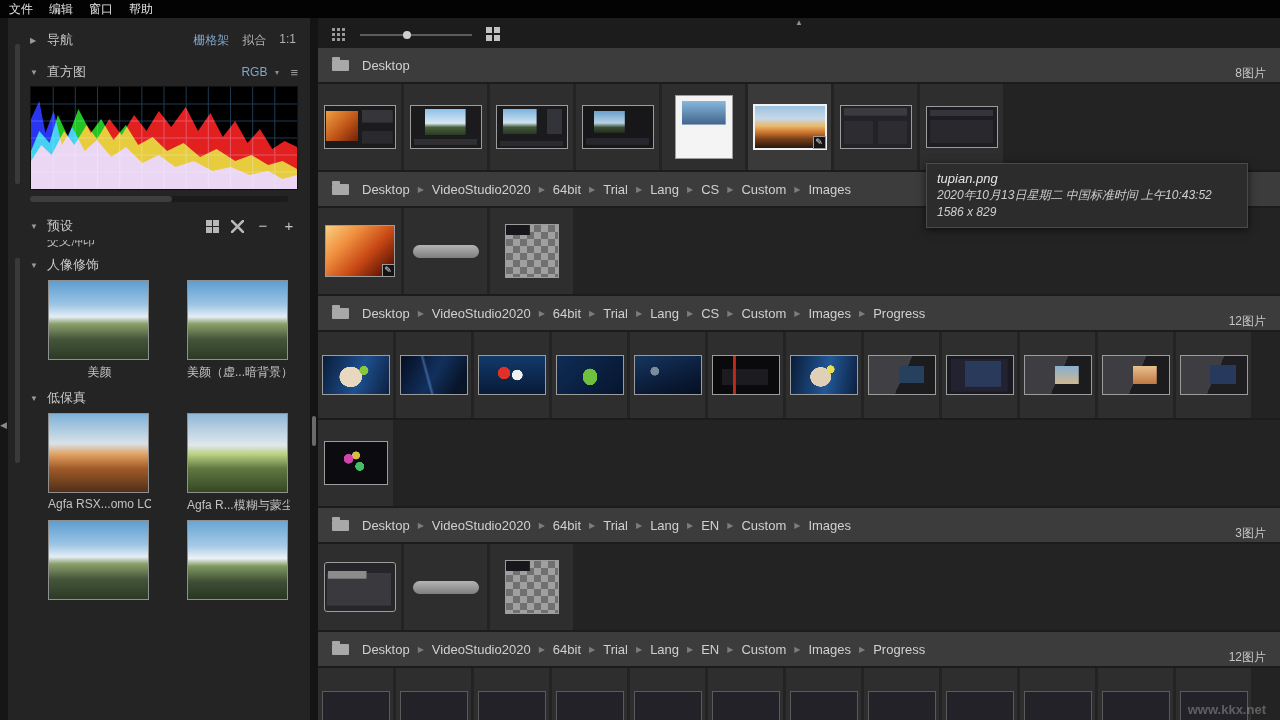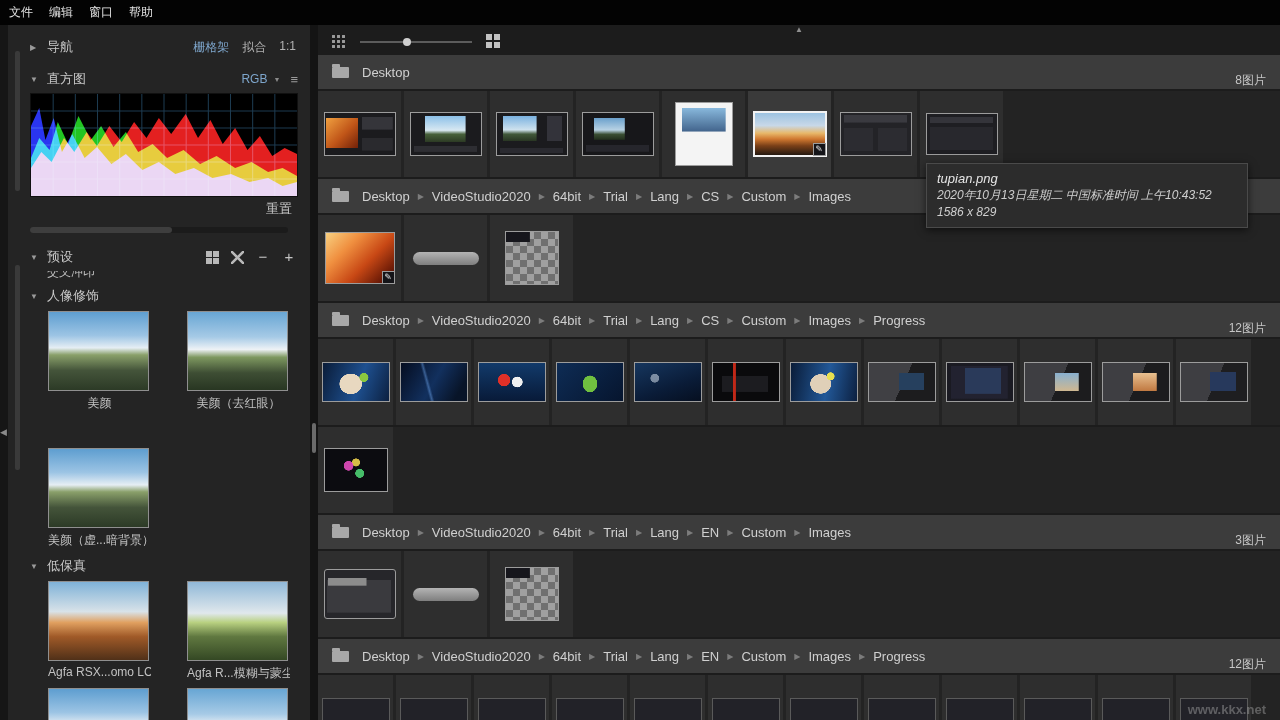--- a/index.html
+++ b/index.html
@@ -1,20 +1,20 @@
 <!DOCTYPE html>
 <html><head>
 <meta charset="utf-8">
 <style>
   * { margin:0; padding:0; box-sizing:border-box; }
   html,body { width:1280px; height:720px; overflow:hidden; background:#141414;
     font-family:"Liberation Sans","DejaVu Sans",sans-serif; position:relative; }
 
   
-  .menu-bar { height:25px; background:#030303; display:flex; align-items:center; padding-left:4px; }
+  .menu-bar { height:18px; background:#030303; display:flex; align-items:center; padding-left:4px; }
   .menu-item { color:#e2e2e2; font-size:12px; padding:0 11px 0 5px; cursor:default; }
 
   
   .app { display:flex; height:702px; }
   .edge-strip { width:8px; background:#161616; position:relative; }
   .collapse-arrow { position:absolute; top:402px; left:0; color:#8a8a8a; font-size:9px; }
 
   .left-panel { width:302px; background:#242424; position:relative;
     padding:10px 8px 0 22px; overflow:hidden; }
   .v-sb { position:absolute; left:7px; width:5px; background:#3a3a3a; border-radius:2px; }
@@ -234,23 +234,20 @@
     <div class="hist-box">
       <svg viewBox="0 0 258 102" preserveAspectRatio="none">
         <rect width="258" height="102" fill="#000"></rect>
         <path d="M21.5 0V102M43 0V102M64.5 0V102M86 0V102M107.5 0V102M129 0V102M150.5 0V102M172 0V102M193.5 0V102M215 0V102M236.5 0V102M0 17H258M0 34H258M0 51H258M0 68H258M0 85H258" stroke="#1d3b50" stroke-width="1" fill="none"></path>
         <path style="mix-blend-mode:screen" fill="#2a35f0" d="M0 102 L0 32 8 14 14 46 22 24 30 58 40 40 52 64 64 53 78 70 92 60 108 76 124 68 140 80 158 74 176 84 194 80 212 88 230 84 244 92 258 88 L258 102 Z"></path>
         <path style="mix-blend-mode:screen" fill="#22c522" d="M0 102 L0 64 8 44 18 56 26 28 36 50 46 22 58 46 68 32 80 53 92 38 104 58 118 50 132 64 148 56 164 70 180 62 198 74 214 68 230 78 244 74 258 82 L258 102 Z"></path>
         <path style="mix-blend-mode:screen" fill="#e32020" d="M0 102 L0 74 10 58 20 68 32 44 42 58 54 38 64 52 76 32 88 48 100 28 112 44 124 24 136 40 150 20 162 44 174 26 186 50 198 34 210 56 222 42 234 62 246 54 258 60 L258 102 Z"></path>
       </svg>
     </div>
 
-    <div class="reset-row">
-      <span>重置</span>
-    </div>
 
     <div class="h-scrollbar">
       <span class="hthumb"></span>
     </div>
 
     <div class="panel-header presets-header">
       <span class="tri">▼</span>
       <span>预设</span>
       <span class="preset-icons">
         <span class="icon-grid4"></span>
@@ -271,24 +268,20 @@
         <div class="preset-cat-header">
           <span class="tri">▼</span>
           <span>人像修饰</span>
         </div>
         <div class="preset-grid">
           <div class="preset-item">
             <div class="preset-thumb p-sky"></div>
             <div class="preset-label">美颜</div>
           </div>
           <div class="preset-item">
-            <div class="preset-thumb p-sky2"></div>
-            <div class="preset-label">美颜（去红眼）</div>
-          </div>
-          <div class="preset-item">
             <div class="preset-thumb p-sky"></div>
             <div class="preset-label">美颜（虚...暗背景）</div>
           </div>
         </div>
         <div class="preset-cat-header">
           <span class="tri">▼</span>
           <span>低保真</span>
         </div>
         <div class="preset-grid">
           <div class="preset-item">

